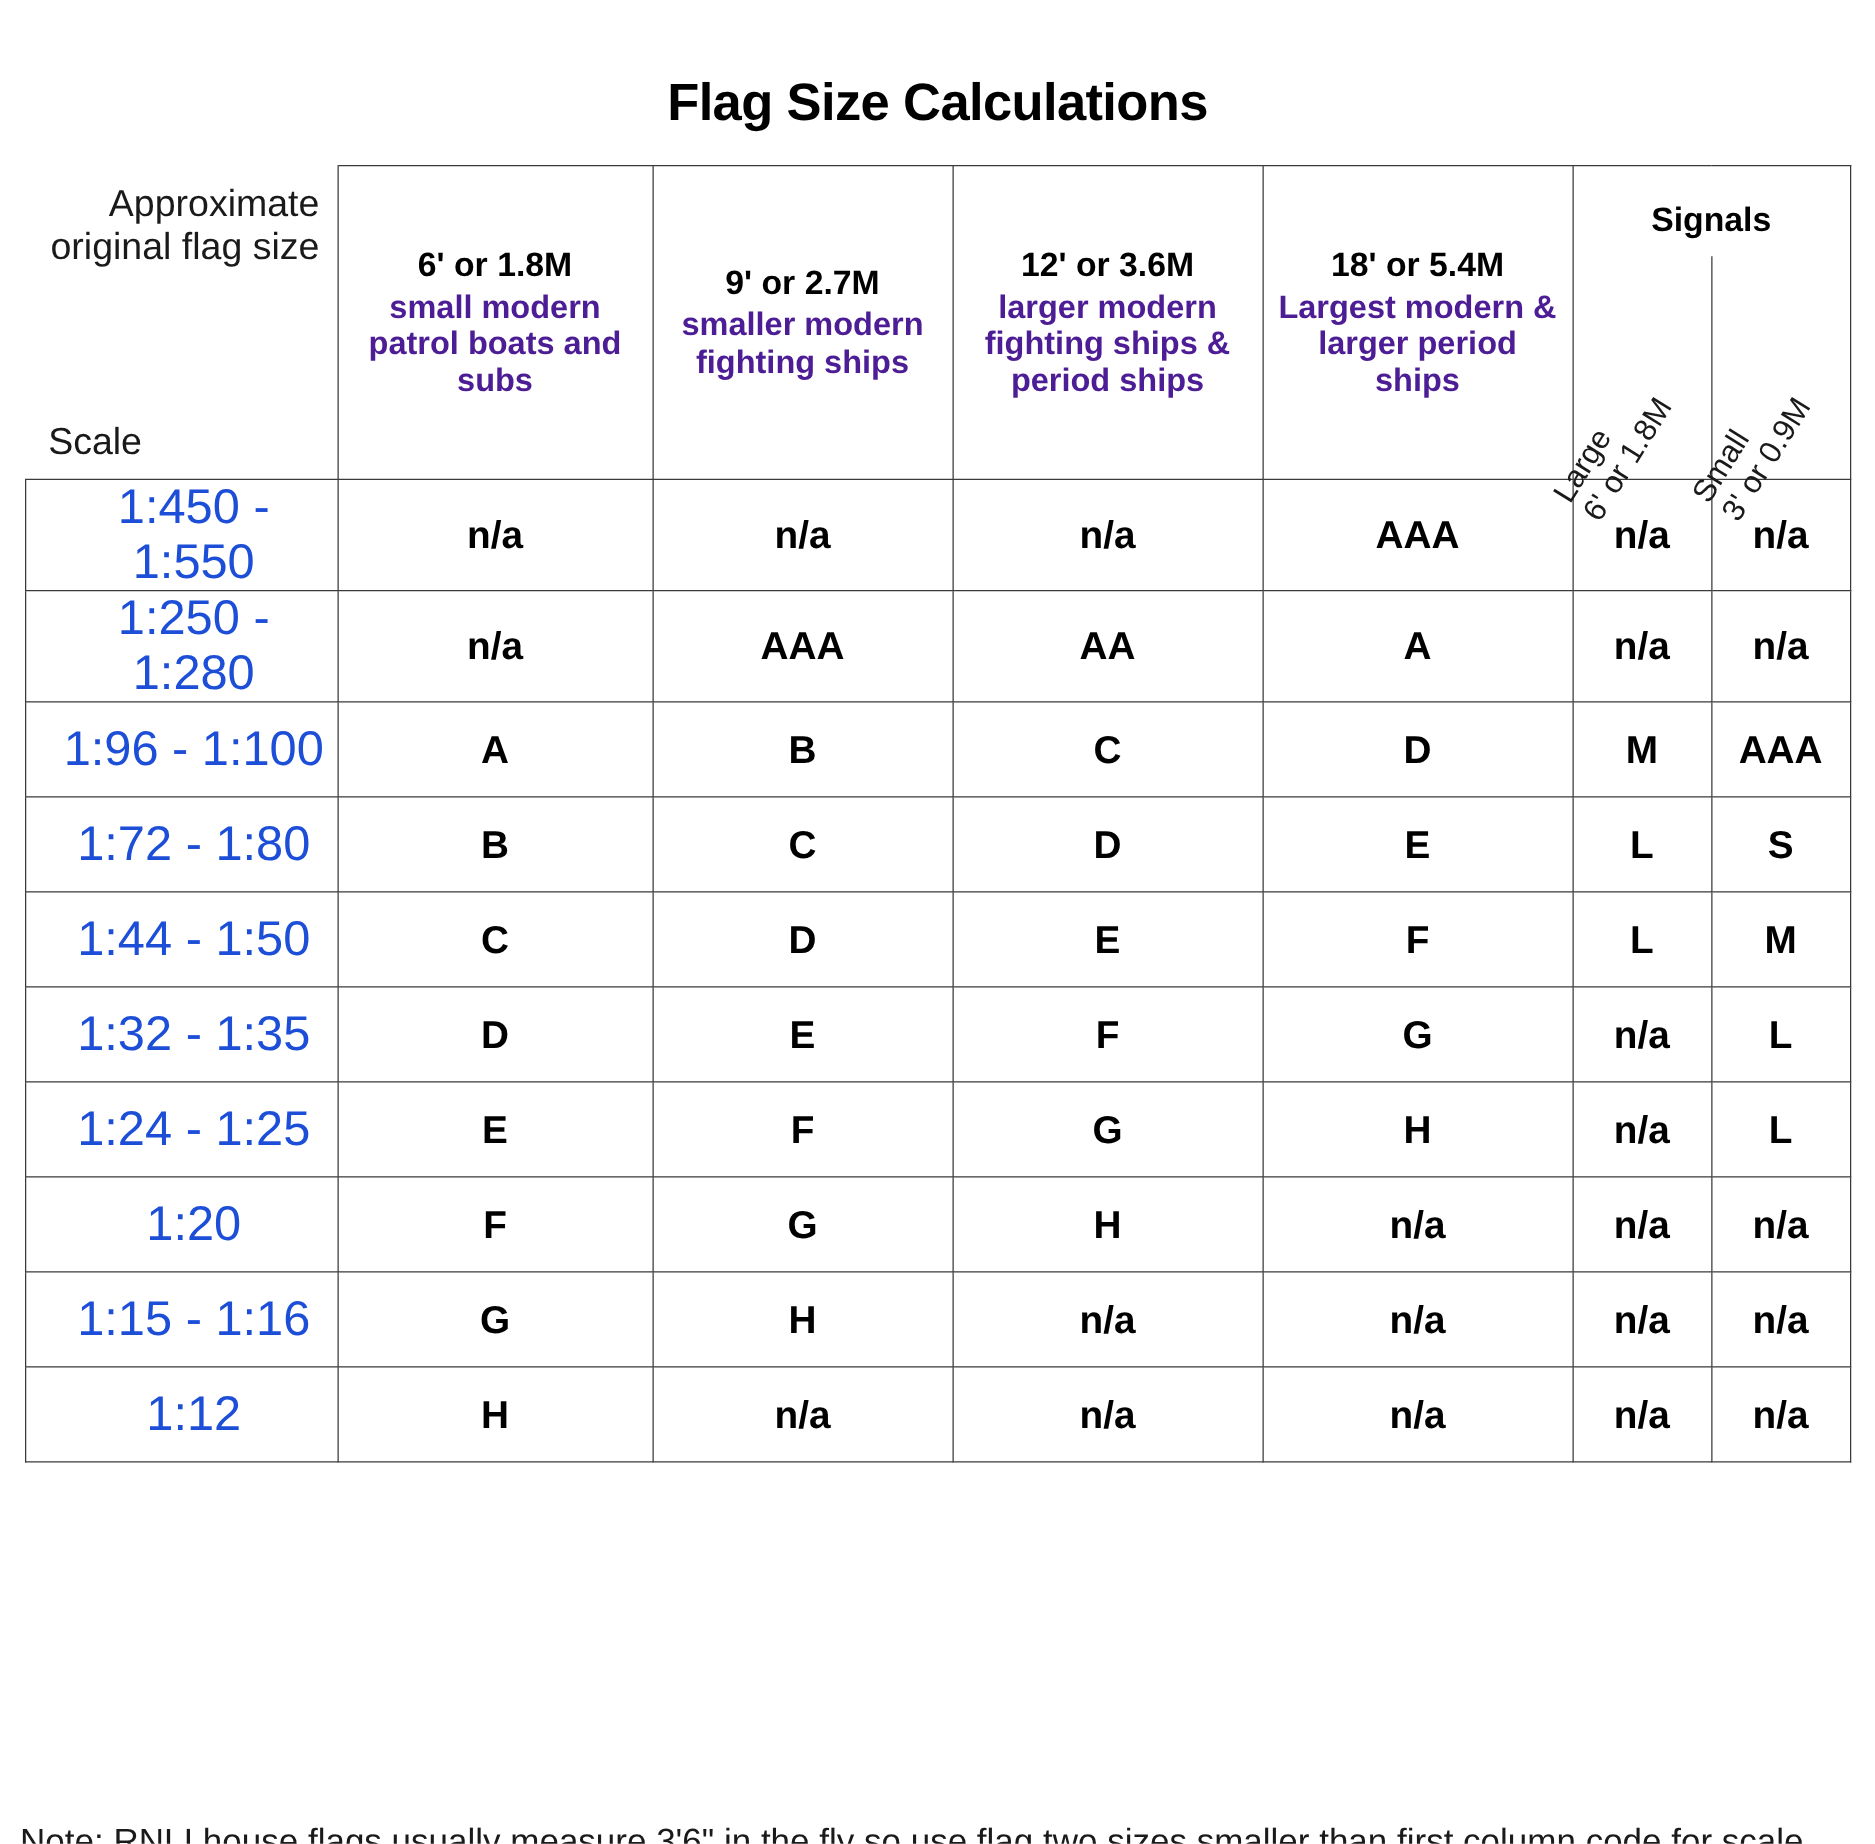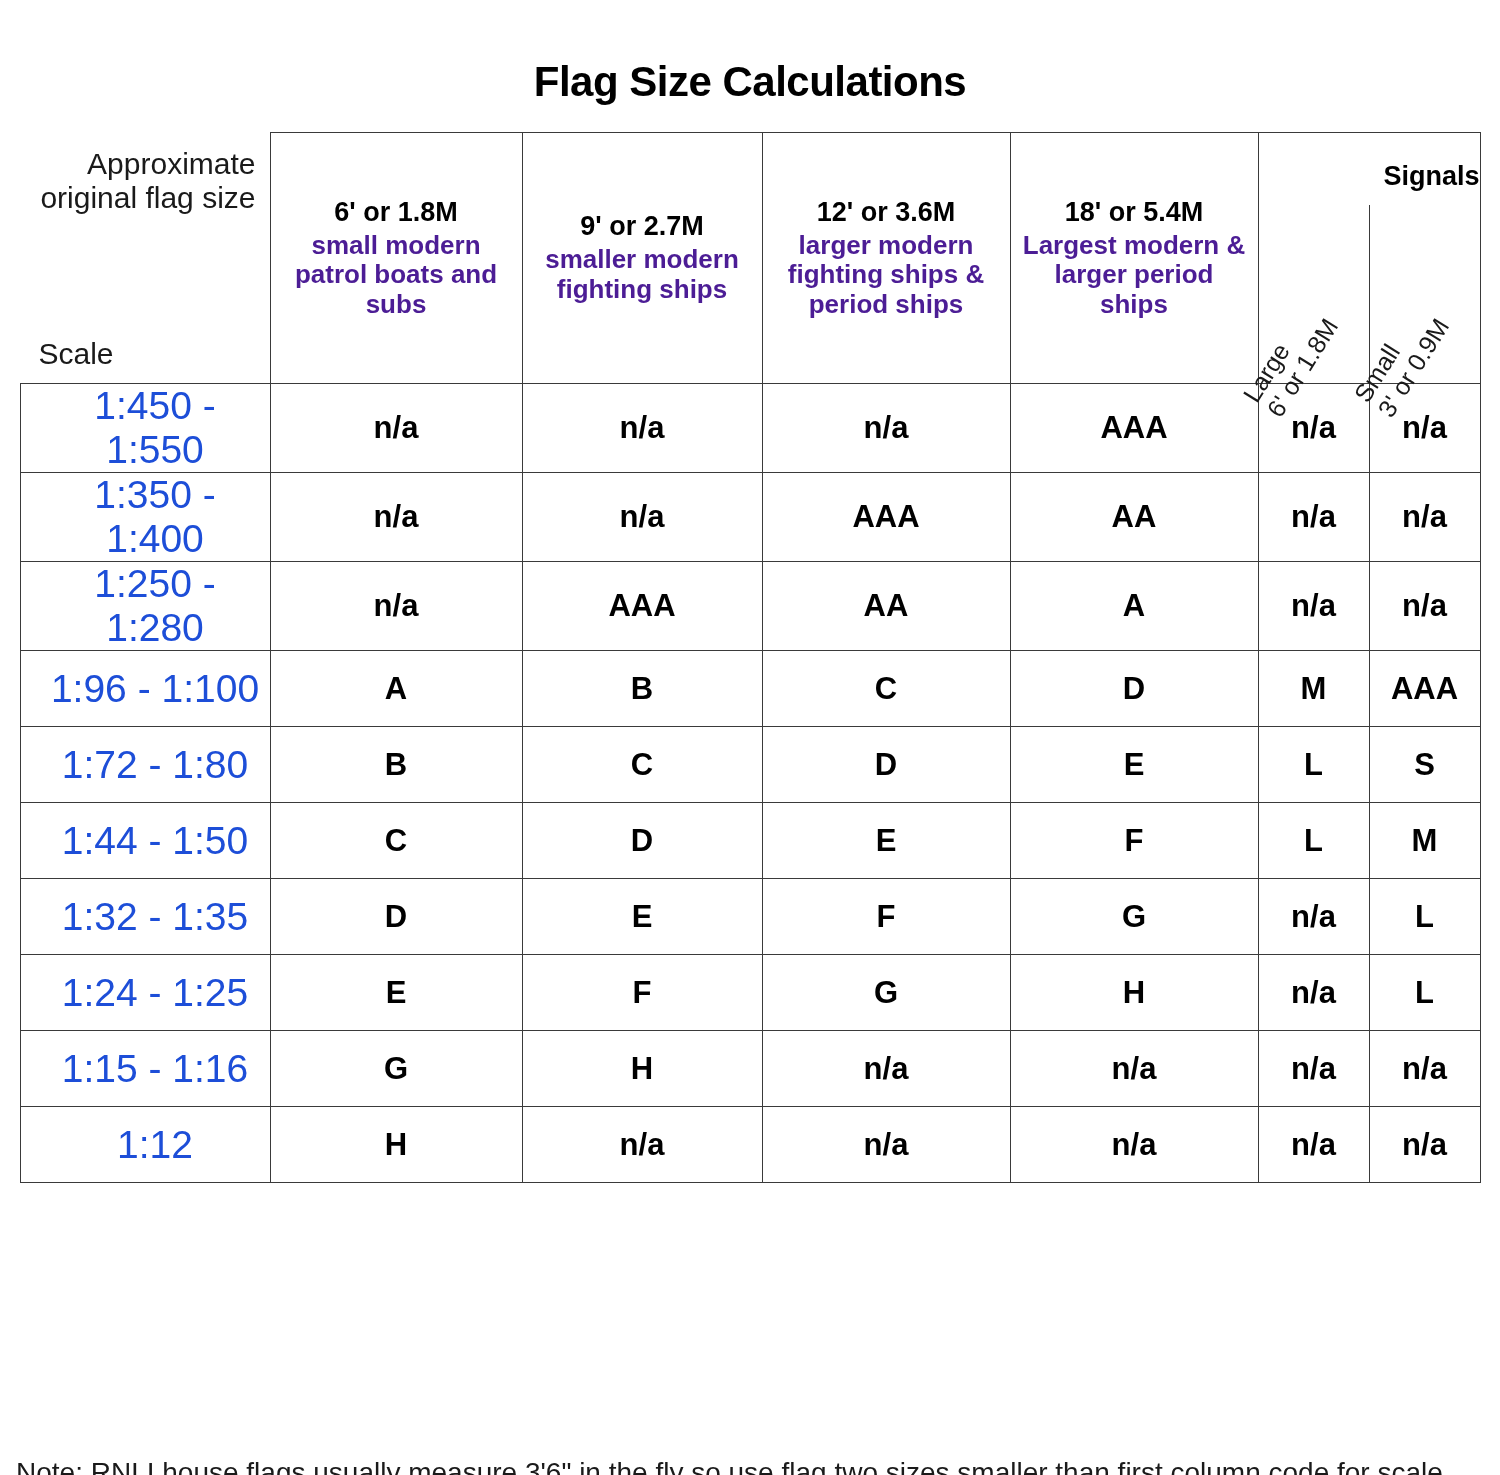--- a/index.html
+++ b/index.html
@@ -90,21 +90,21 @@
   .signals-group {
     height: 230px;
     padding: 0 !important;
     position: relative;
   }
   .signals-title {
     position: absolute;
     top: 28px;
     left: 0;
     right: 0;
-    text-align: right;
+    text-align: center;
     font-size: 27px;
     font-weight: bold;
     color: #000000;
   }
   .signals-sub-wrap {
     position: absolute;
     left: 0;
     right: 0;
     bottom: 0;
     top: 72px;
@@ -222,29 +222,20 @@
       <tr>
         <td class="scale-cell">1:450 - 1:550</td>
         <td class="data-cell">n/a</td>
         <td class="data-cell">n/a</td>
         <td class="data-cell">n/a</td>
         <td class="data-cell">AAA</td>
         <td class="data-cell">n/a</td>
         <td class="data-cell">n/a</td>
       </tr>
       <tr>
-        <td class="scale-cell">1:350 - 1:400</td>
-        <td class="data-cell">n/a</td>
-        <td class="data-cell">n/a</td>
-        <td class="data-cell">AAA</td>
-        <td class="data-cell">AA</td>
-        <td class="data-cell">n/a</td>
-        <td class="data-cell">n/a</td>
-      </tr>
-      <tr>
         <td class="scale-cell">1:250 - 1:280</td>
         <td class="data-cell">n/a</td>
         <td class="data-cell">AAA</td>
         <td class="data-cell">AA</td>
         <td class="data-cell">A</td>
         <td class="data-cell">n/a</td>
         <td class="data-cell">n/a</td>
       </tr>
       <tr>
         <td class="scale-cell">1:96 - 1:100</td>
@@ -285,20 +276,29 @@
       <tr>
         <td class="scale-cell">1:24 - 1:25</td>
         <td class="data-cell">E</td>
         <td class="data-cell">F</td>
         <td class="data-cell">G</td>
         <td class="data-cell">H</td>
         <td class="data-cell">n/a</td>
         <td class="data-cell">L</td>
       </tr>
       <tr>
+        <td class="scale-cell">1:20</td>
+        <td class="data-cell">F</td>
+        <td class="data-cell">G</td>
+        <td class="data-cell">H</td>
+        <td class="data-cell">n/a</td>
+        <td class="data-cell">n/a</td>
+        <td class="data-cell">n/a</td>
+      </tr>
+      <tr>
         <td class="scale-cell">1:15 - 1:16</td>
         <td class="data-cell">G</td>
         <td class="data-cell">H</td>
         <td class="data-cell">n/a</td>
         <td class="data-cell">n/a</td>
         <td class="data-cell">n/a</td>
         <td class="data-cell">n/a</td>
       </tr>
       <tr>
         <td class="scale-cell">1:12</td>

